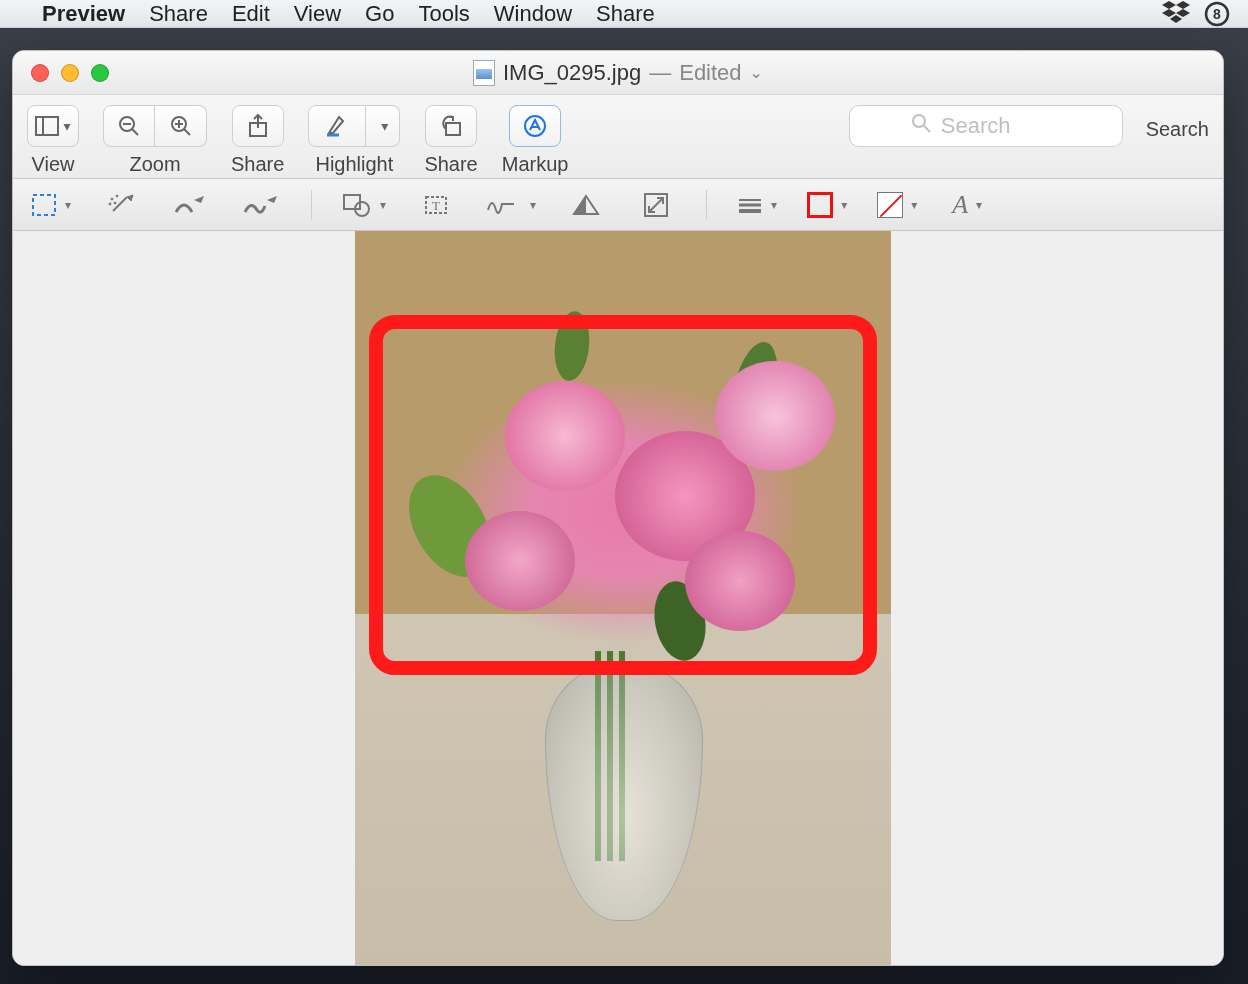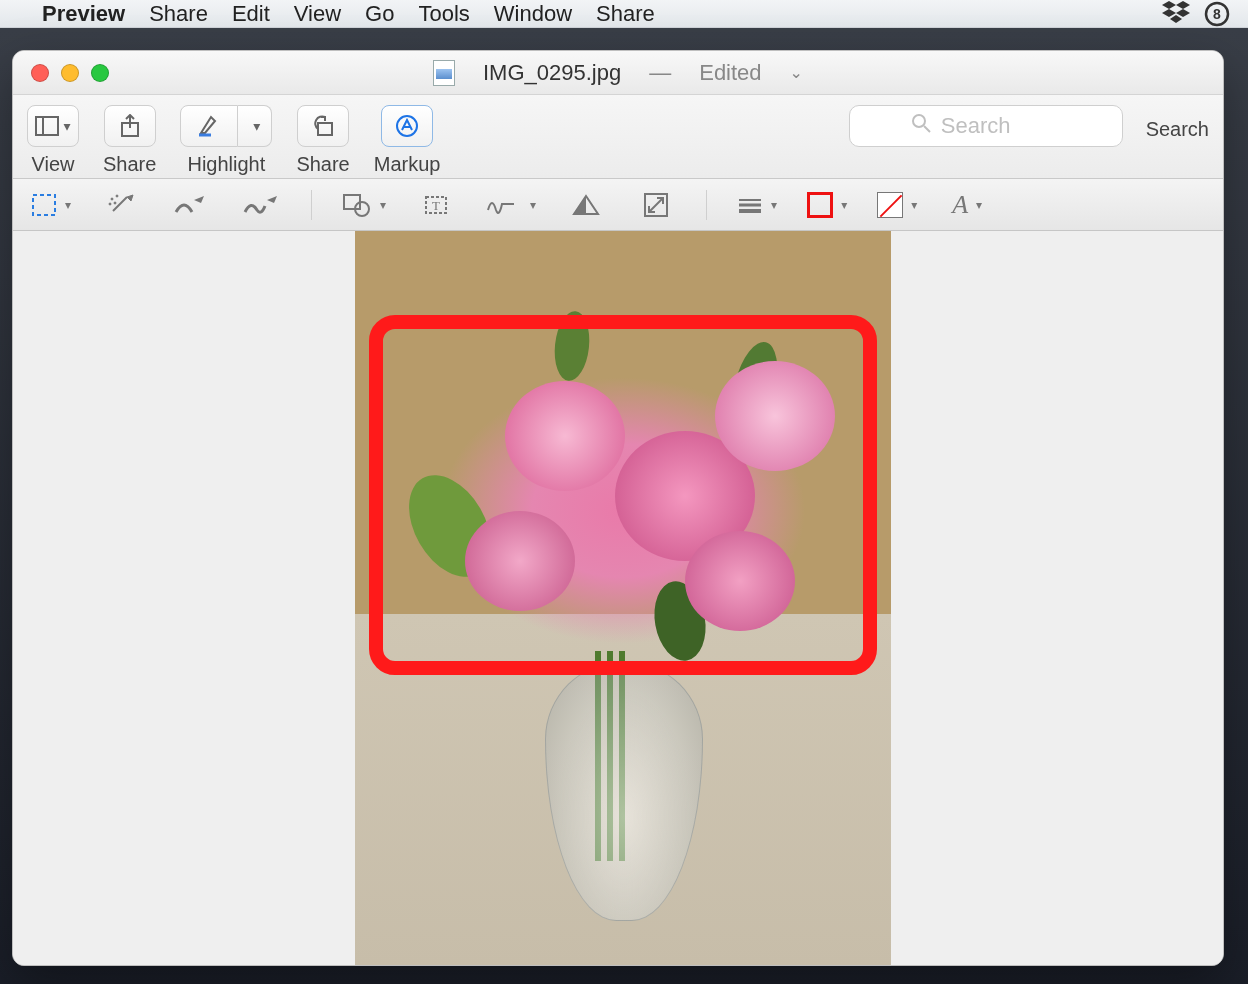--- a/index.html
+++ b/index.html
@@ -48,21 +48,21 @@
       display:flex;
       align-items:center;
       position:relative;
       border-bottom:1px solid #d4d4d4;
     }
     .traffic { display:flex; gap:12px; padding-left:18px; }
     .tl { width:18px; height:18px; border-radius:50%; border:1px solid rgba(0,0,0,.2);}
     .tl.r{background:#ff5f57;} .tl.y{background:#febc2e;} .tl.g{background:#28c840;}
     .titlecenter {
       position:absolute; left:0; right:0;
-      display:flex; justify-content:center; align-items:center; gap:28px;
+      display:flex; justify-content:center; align-items:center; gap:8px;
       font-size:22px; color:#555;
       pointer-events:none;
     }
     .docicon { width:22px; height:26px; background:#fff; border:1px solid #9aa; position:relative;}
     .docicon::after{content:"";position:absolute;left:2px;top:8px;right:2px;height:10px;background:linear-gradient(#9cc3f0,#5b8fce);}
     .tc-file{color:#333;}
     .tc-dash{color:#888;}
     .tc-edited{color:#888;}
     .tc-chev{color:#888; font-size:16px;}
 
@@ -231,20 +231,40 @@
           <svg width="24" height="20" viewBox="0 0 24 20">
               <rect x="1" y="1" width="22" height="18" fill="none" stroke="#666" stroke-width="2"></rect>
               <line x1="8" y1="1" x2="8" y2="19" stroke="#666" stroke-width="2"></line>
             </svg>
           <span class="chev">▾</span>
         </div>
       </div>
       <div class="tlabel">View</div>
     </div>
 
+    <div class="tgroup">
+      <div class="btns">
+        <div class="tbtn first">
+          <svg width="24" height="24" viewBox="0 0 24 24">
+              <circle cx="10" cy="10" r="7" fill="none" stroke="#666" stroke-width="2"></circle>
+              <line x1="15" y1="15" x2="21" y2="21" stroke="#666" stroke-width="2"></line>
+              <line x1="6" y1="10" x2="14" y2="10" stroke="#666" stroke-width="2"></line>
+            </svg>
+        </div>
+        <div class="tbtn last">
+          <svg width="24" height="24" viewBox="0 0 24 24">
+              <circle cx="10" cy="10" r="7" fill="none" stroke="#666" stroke-width="2"></circle>
+              <line x1="15" y1="15" x2="21" y2="21" stroke="#666" stroke-width="2"></line>
+              <line x1="6" y1="10" x2="14" y2="10" stroke="#666" stroke-width="2"></line>
+              <line x1="10" y1="6" x2="10" y2="14" stroke="#666" stroke-width="2"></line>
+            </svg>
+        </div>
+      </div>
+      <div class="tlabel">Zoom</div>
+    </div>
 
     <div class="tgroup">
       <div class="btns">
         <div class="tbtn solo">
           <svg width="22" height="24" viewBox="0 0 22 24">
               <rect x="3" y="9" width="16" height="13" fill="none" stroke="#666" stroke-width="2"></rect>
               <line x1="11" y1="1" x2="11" y2="14" stroke="#666" stroke-width="2"></line>
               <polyline points="7,5 11,1 15,5" fill="none" stroke="#666" stroke-width="2"></polyline>
             </svg>
         </div>

